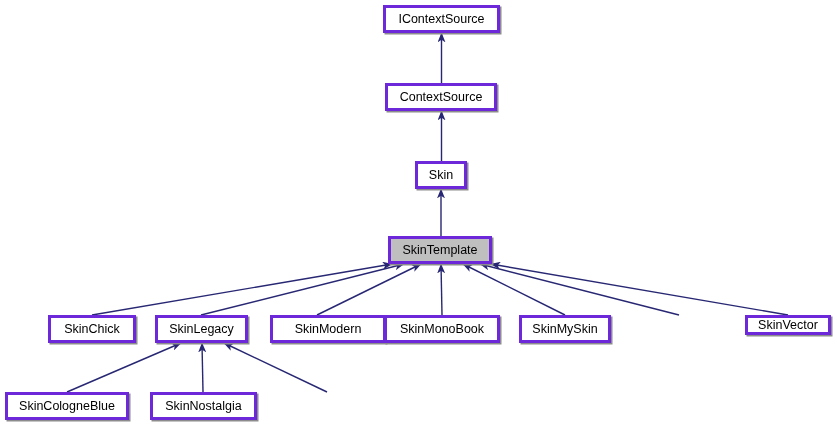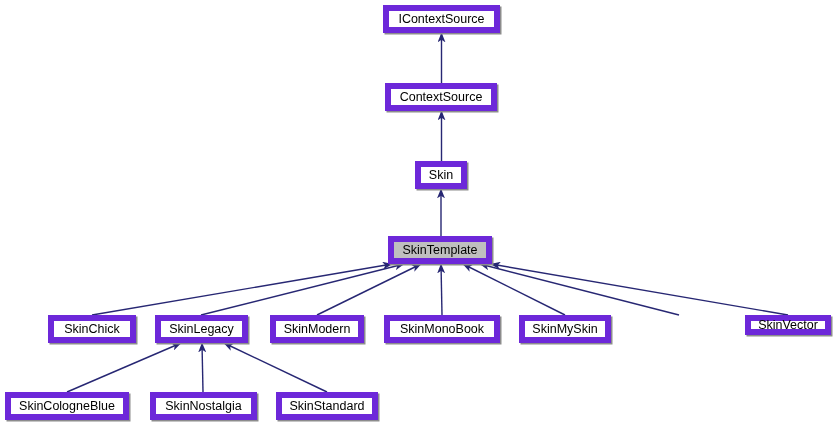--- a/index.html
+++ b/index.html
@@ -29,21 +29,21 @@
   #node-layer {
     position: absolute;
     left: 0;
     top: 0;
     width: 837px;
     height: 427px;
   }
   .uml-node {
     position: absolute;
     box-sizing: border-box;
-    border: 6px solid #6d28d9;
+    border: 3px solid #6d28d9;
     background: #ffffff;
     color: #000000;
     font-size: 12.5px;
     line-height: 1;
     display: flex;
     align-items: center;
     justify-content: center;
     white-space: nowrap;
     box-shadow: 1.5px 1.5px 0 0 #8c8c8c;
     cursor: default;
@@ -97,36 +97,33 @@
       </div>
       <div class="uml-node highlight" style="left: 388px; top: 236px; width: 104px; height: 28px;">
         <span class="node-label">SkinTemplate</span>
       </div>
       <div class="uml-node" style="left: 48px; top: 315px; width: 88px; height: 28px;">
         <span class="node-label">SkinChick</span>
       </div>
       <div class="uml-node" style="left: 155px; top: 315px; width: 93px; height: 28px;">
         <span class="node-label">SkinLegacy</span>
       </div>
-      <div class="uml-node" style="left: 270px; top: 315px; width: 94px; height: 28px;">
+      <div class="uml-node" style="left: 270px; top: 315px; width: 116px; height: 28px;">
         <span class="node-label">SkinModern</span>
       </div>
       <div class="uml-node" style="left: 384px; top: 315px; width: 116px; height: 28px;">
         <span class="node-label">SkinMonoBook</span>
       </div>
       <div class="uml-node" style="left: 519px; top: 315px; width: 92px; height: 28px;">
         <span class="node-label">SkinMySkin</span>
       </div>
       <div class="uml-node" style="left: 745px; top: 315px; width: 86px; height: 20px;">
         <span class="node-label">SkinVector</span>
       </div>
       <div class="uml-node" style="left: 5px; top: 392px; width: 124px; height: 28px;">
         <span class="node-label">SkinCologneBlue</span>
       </div>
       <div class="uml-node" style="left: 150px; top: 392px; width: 107px; height: 28px;">
         <span class="node-label">SkinNostalgia</span>
       </div>
-      <div class="uml-node" style="left: 276px; top: 392px; width: 102px; height: 28px;">
-        <span class="node-label">SkinStandard</span>
-      </div>
     </div>
 
 </div>
 
 </body></html>

